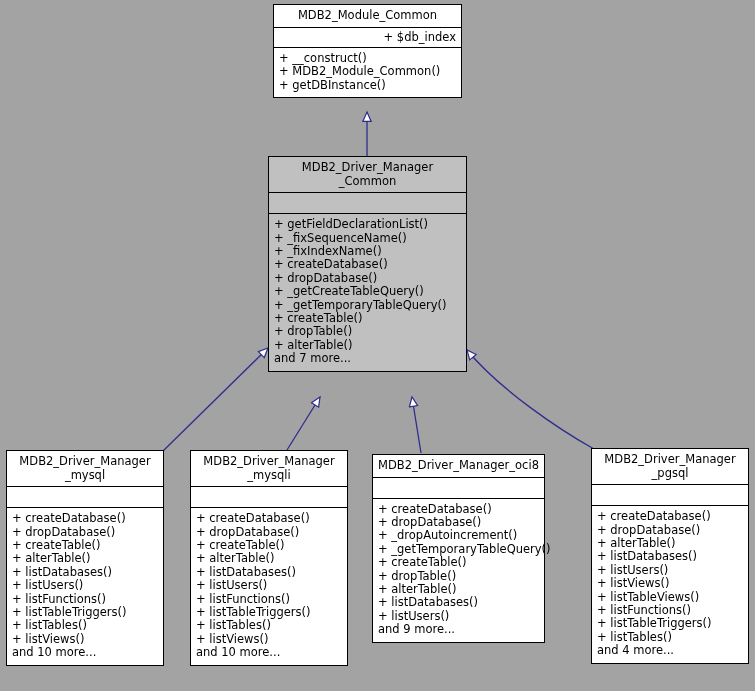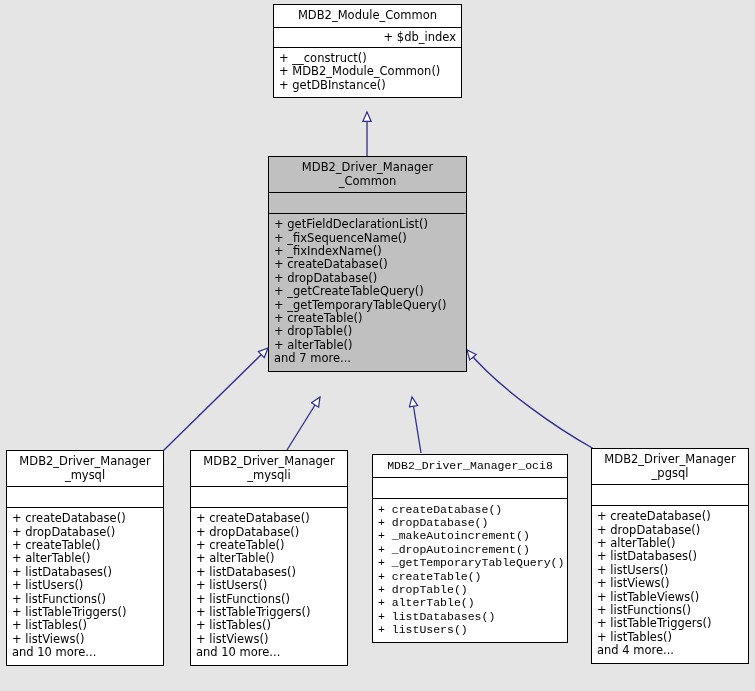--- a/index.html
+++ b/index.html
@@ -8,21 +8,21 @@
     padding: 0;
     background: #ffffff;
   }
   body {
     font-family: "DejaVu Sans", "Liberation Sans", sans-serif;
   }
   #diagram {
     position: relative;
     width: 755px;
     height: 691px;
-    background: #e5e5e5;
+    background: #a3a3a3;
     overflow: hidden;
   }
   #edges {
     position: absolute;
     left: 0;
     top: 0;
     width: 755px;
     height: 691px;
     pointer-events: none;
   }
@@ -178,36 +178,36 @@
       <div class="uml-line">+ listDatabases()</div>
       <div class="uml-line">+ listUsers()</div>
       <div class="uml-line">+ listFunctions()</div>
       <div class="uml-line">+ listTableTriggers()</div>
       <div class="uml-line">+ listTables()</div>
       <div class="uml-line">+ listViews()</div>
       <div class="uml-more">and 10 more...</div>
     </div>
   </div>
 
-  <div class="umlbox" style="left:372px; top:454px; width:196px;font-family:Liberation Mono, monospace;">
+  <div class="umlbox" style="left:372px; top:454px; width:173px;">
     <div class="uml-title">MDB2_Driver_Manager_oci8</div>
     <div class="uml-sep"></div>
     <div class="uml-attrs empty"></div>
     <div class="uml-sep"></div>
     <div class="uml-ops">
       <div class="uml-line">+ createDatabase()</div>
       <div class="uml-line">+ dropDatabase()</div>
-      <div class="uml-line">+ _makeAutoincrement()</div>
       <div class="uml-line">+ _dropAutoincrement()</div>
       <div class="uml-line">+ _getTemporaryTableQuery()</div>
       <div class="uml-line">+ createTable()</div>
       <div class="uml-line">+ dropTable()</div>
       <div class="uml-line">+ alterTable()</div>
       <div class="uml-line">+ listDatabases()</div>
       <div class="uml-line">+ listUsers()</div>
+      <div class="uml-more">and 9 more...</div>
     </div>
   </div>
 
   <div class="umlbox" style="left:591px; top:448px; width:158px;">
     <div class="uml-title">MDB2_Driver_Manager
 _pgsql</div>
     <div class="uml-sep"></div>
     <div class="uml-attrs empty"></div>
     <div class="uml-sep"></div>
     <div class="uml-ops">

